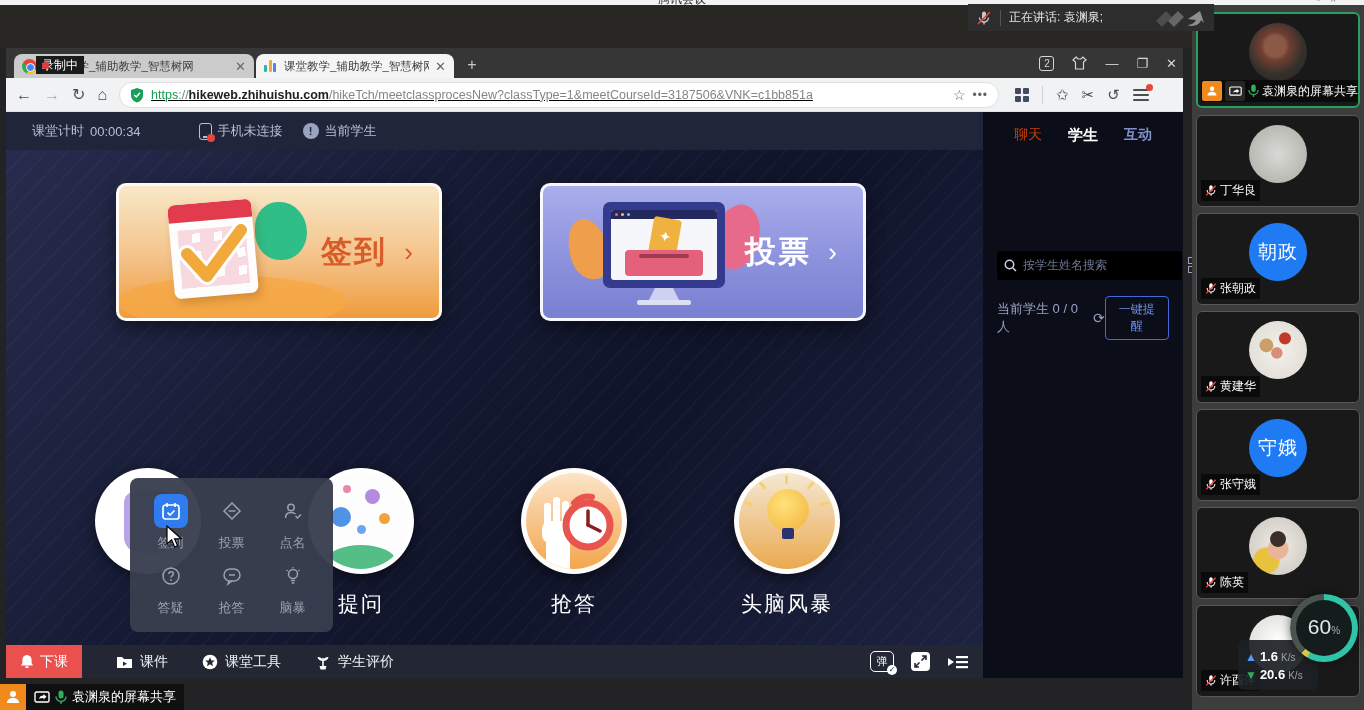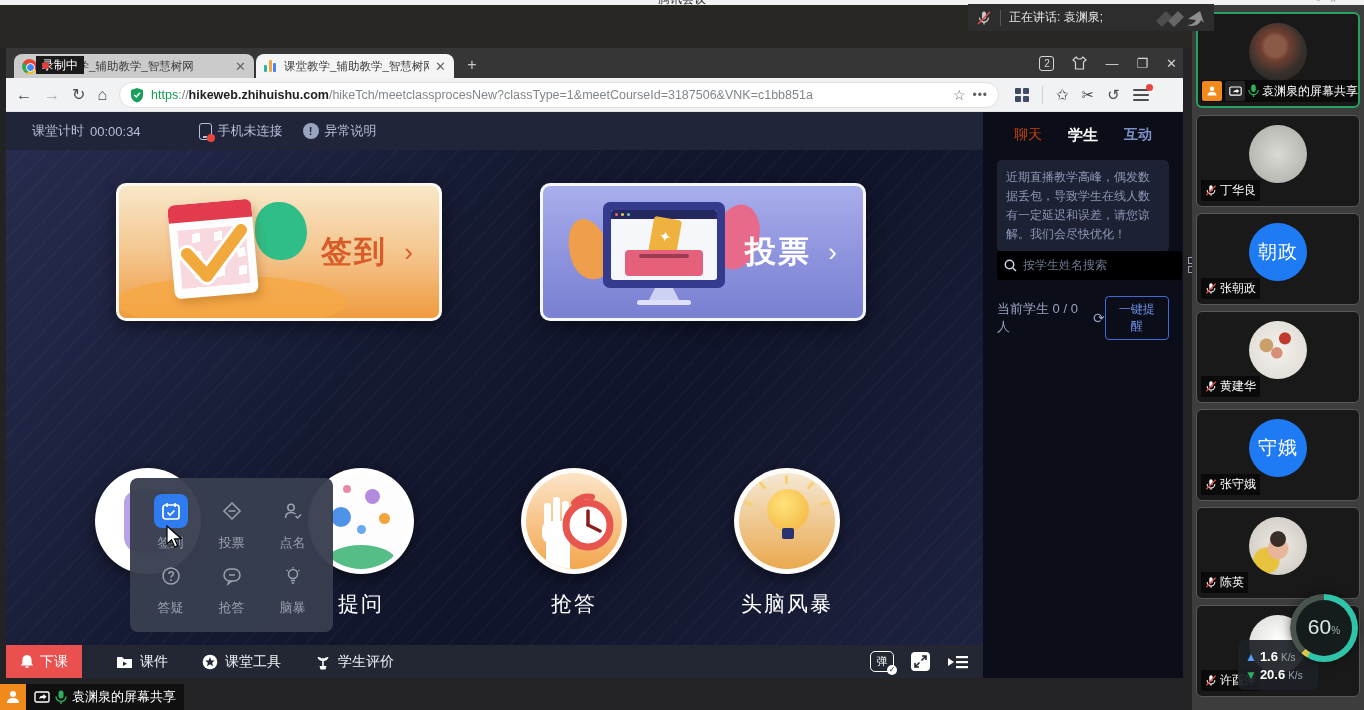--- a/index.html
+++ b/index.html
@@ -44,21 +44,21 @@
   .win-controls { position:absolute; right:6px; top:0; height:30px; display:flex; align-items:center; gap:18px; color:#d6d6d6; }
   .wc { font-size:13px; line-height:1; }
   .wc-count { width:15px; height:15px; border:1.5px solid #d6d6d6; border-radius:3px; font-size:10px; text-align:center; line-height:13px; }
 
   .btoolbar { position:absolute; left:0; top:30px; width:100%; height:34px; background:#f1f2f3; border-bottom:1px solid #e2e2e2;
               display:flex; align-items:center; padding:0 10px; gap:12px; }
   .nav-ico { font-size:16px; color:#4d4d4d; }
   .nav-ico.dis { color:#b0b0b0; }
   .addr { flex:none; width:880px; height:26px; background:#ffffff; border:1px solid #e0e0e0; border-radius:14px;
           display:flex; align-items:center; padding:0 10px; gap:7px; }
-  .addr .url { font-size:12.5px; white-space:nowrap; overflow:hidden; }
+  .addr .url { font-size:12.5px; white-space:nowrap; overflow:hidden;text-decoration:underline; }
   .u-scheme { color:#169c4f; }
   .u-sep { color:#7b8187; }
   .u-host { color:#202124; font-weight:bold; }
   .u-path { color:#80868b; }
   .addr .star { margin-left:auto; font-size:14px; color:#5f6368; }
   .addr .dots { font-size:12px; color:#5f6368; letter-spacing:1px; }
   .tool-right { display:flex; align-items:center; gap:13px; margin-left:4px; }
   .grid-ico { width:14px; height:14px; display:grid; grid-template-columns:6px 6px; gap:2px; }
   .grid-ico i { background:#3f4c63; border-radius:1px; }
   .vsep { width:1px; height:18px; background:#d0d0d0; }
@@ -333,21 +333,21 @@
             <span>00:00:34</span>
           </span>
           <span class="ph-item" style="margin-left:48px;">
             <span class="phone-ico">
                 <span class="rdot"></span>
               </span>
             <span>手机未连接</span>
           </span>
           <span class="ph-item" style="margin-left:10px;">
             <span class="excl-ico">!</span>
-            <span>异常说明</span>
+            <span>当前学生</span>
           </span>
         </div>
 
         <div class="stage">
 
           <div class="fcard card-signin">
             <div class="ill-signin">
               <div class="tree-blob"></div>
               <div class="ground-wave"></div>
               <div class="cal">
@@ -563,21 +563,20 @@
           </div>
         </div>
       </div>
 
       <div class="page-sidebar">
         <div class="ps-tabs">
           <span class="ps-tab">聊天</span>
           <span class="ps-tab active">学生</span>
           <span class="ps-tab interact">互动</span>
         </div>
-        <div class="notice">近期直播教学高峰，偶发数据丢包，导致学生在线人数有一定延迟和误差，请您谅解。我们会尽快优化！</div>
         <div class="searchrow">
           <div class="searchbox">
             <span>
               <svg width="13" height="13" viewBox="0 0 13 13">
                   <circle cx="5.5" cy="5.5" r="4.2" fill="none" stroke="#cfd6e8" stroke-width="1.5"></circle>
                   <line x1="9" y1="9" x2="12" y2="12" stroke="#cfd6e8" stroke-width="1.5"></line>
                 </svg>
             </span>
             <input placeholder="按学生姓名搜索" style="">
           </div>

